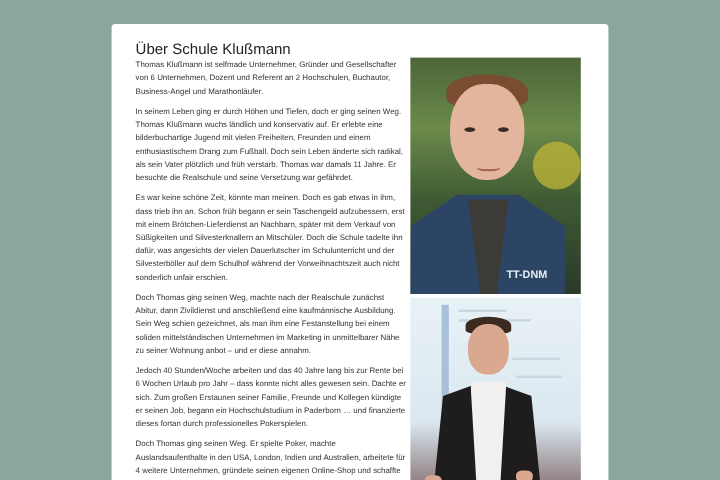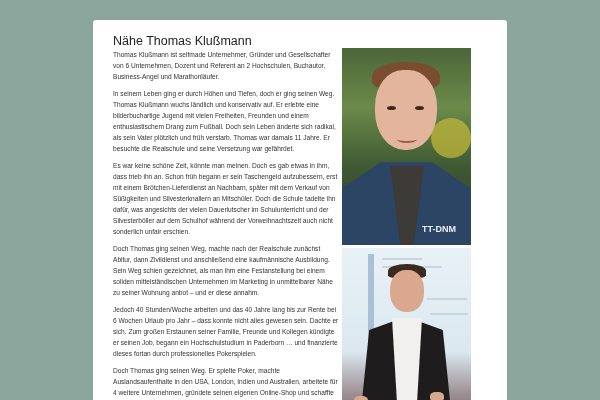--- a/index.html
+++ b/index.html
@@ -16,21 +16,21 @@
     .title {
       position:absolute; left:20px; top:14px;
       font-size:12.5px; color:#222; font-weight:normal; margin:0;
     }
     .text {
       position:absolute; left:20px; top:29px; width:226px;
       font-size:6.6px; line-height:11px; color:#333;
     }
     .text p { margin:0 0 6px 0; }
     .photo {
-      position:absolute; left:249px; width:129px; overflow:hidden;
+      position:absolute; left:249px; width:142px; overflow:hidden;
     }
     .photo1 { top:28px; height:197px; background:linear-gradient(180deg,#4c6638 0%,#6b8a4a 30%,#3f5a33 60%,#2a3a2a 100%); }
     .photo2 { top:228px; height:172px; background:linear-gradient(180deg,#e8f1f6 0%,#dbe8f0 60%,#9c8f93 85%,#7a6a6e 100%); }
     .yellow-bush { position:absolute; right:0; top:70px; width:40px; height:40px; background:#b9b23a; border-radius:50%; opacity:.8; }
     .head { position:absolute; left:33px; top:22px; width:62px; height:80px; background:#e2b59c; border-radius:45% 45% 48% 48%; }
     .hair { position:absolute; left:30px; top:14px; width:68px; height:28px; background:#7a4d31; border-radius:50% 50% 30% 30%; }
     .eye { position:absolute; top:58px; width:9px; height:4px; background:#3a2a22; border-radius:50%; }
     .smile { position:absolute; left:55px; top:88px; width:20px; height:5px; border-bottom:2px solid #a05a4a; border-radius:0 0 50% 50%; }
     .jacket { position:absolute; left:0; top:110px; width:129px; height:87px; background:#2c4564; clip-path:polygon(0 35%,30% 5%,70% 5%,100% 35%,100% 100%,0 100%); }
     .shirt { position:absolute; left:48px; top:118px; width:34px; height:79px; background:#3d3b38; clip-path:polygon(0 0,100% 0,70% 100%,30% 100%); }
@@ -40,21 +40,21 @@
     .head2 { position:absolute; left:48px; top:22px; width:34px; height:42px; background:#d9a88f; border-radius:45%; }
     .hair2 { position:absolute; left:46px; top:16px; width:38px; height:14px; background:#3a2a20; border-radius:50% 50% 20% 20%; }
     .suit { position:absolute; left:18px; top:72px; width:92px; height:100px; background:#1f1c1d; clip-path:polygon(10% 10%,40% 0,60% 0,90% 10%,100% 100%,0 100%); }
     .shirt2 { position:absolute; left:50px; top:70px; width:30px; height:102px; background:#f2f0ee; clip-path:polygon(0 0,100% 0,80% 100%,20% 100%); }
     .hand { position:absolute; width:14px; height:10px; background:#d9a88f; border-radius:40%; }
   </style>
 </head>
 <body>
 
 <div class="card">
-  <h1 class="title">Nähe Thomas Klußmann</h1>
+  <h1 class="title">Über Schule Klußmann</h1>
 
   <div class="text">
     <p>Thomas Klußmann ist selfmade Unternehmer, Gründer und Gesellschafter von 6 Unternehmen, Dozent und Referent an 2 Hochschulen, Buchautor, Business-Angel und Marathonläufer.</p>
     <p>In seinem Leben ging er durch Höhen und Tiefen, doch er ging seinen Weg. Thomas Klußmann wuchs ländlich und konservativ auf. Er erlebte eine bilderbuchartige Jugend mit vielen Freiheiten, Freunden und einem enthusiastischem Drang zum Fußball. Doch sein Leben änderte sich radikal, als sein Vater plötzlich und früh verstarb. Thomas war damals 11 Jahre. Er besuchte die Realschule und seine Versetzung war gefährdet.</p>
     <p>Es war keine schöne Zeit, könnte man meinen. Doch es gab etwas in ihm, dass trieb ihn an. Schon früh begann er sein Taschengeld aufzubessern, erst mit einem Brötchen-Lieferdienst an Nachbarn, später mit dem Verkauf von Süßigkeiten und Silvesterknallern an Mitschüler. Doch die Schule tadelte ihn dafür, was angesichts der vielen Dauerlutscher im Schulunterricht und der Silvesterböller auf dem Schulhof während der Vorweihnachtszeit auch nicht sonderlich unfair erschien.</p>
     <p>Doch Thomas ging seinen Weg, machte nach der Realschule zunächst Abitur, dann Zivildienst und anschließend eine kaufmännische Ausbildung. Sein Weg schien gezeichnet, als man ihm eine Festanstellung bei einem soliden mittelständischen Unternehmen im Marketing in unmittelbarer Nähe zu seiner Wohnung anbot – und er diese annahm.</p>
     <p>Jedoch 40 Stunden/Woche arbeiten und das 40 Jahre lang bis zur Rente bei 6 Wochen Urlaub pro Jahr – dass konnte nicht alles gewesen sein. Dachte er sich. Zum großen Erstaunen seiner Familie, Freunde und Kollegen kündigte er seinen Job, begann ein Hochschulstudium in Paderborn … und finanzierte dieses fortan durch professionelles Pokerspielen.</p>
     <p>Doch Thomas ging seinen Weg. Er spielte Poker, machte Auslandsaufenthalte in den USA, London, Indien und Australien, arbeitete für 4 weitere Unternehmen, gründete seinen eigenen Online-Shop und schaffte sein Studium in Regelstudienzeit mit 1.9. Im vorletzten Semester warb ihn sein damaliger Professor an, er stieg als Projektmanager ein.</p>
   </div>
 

